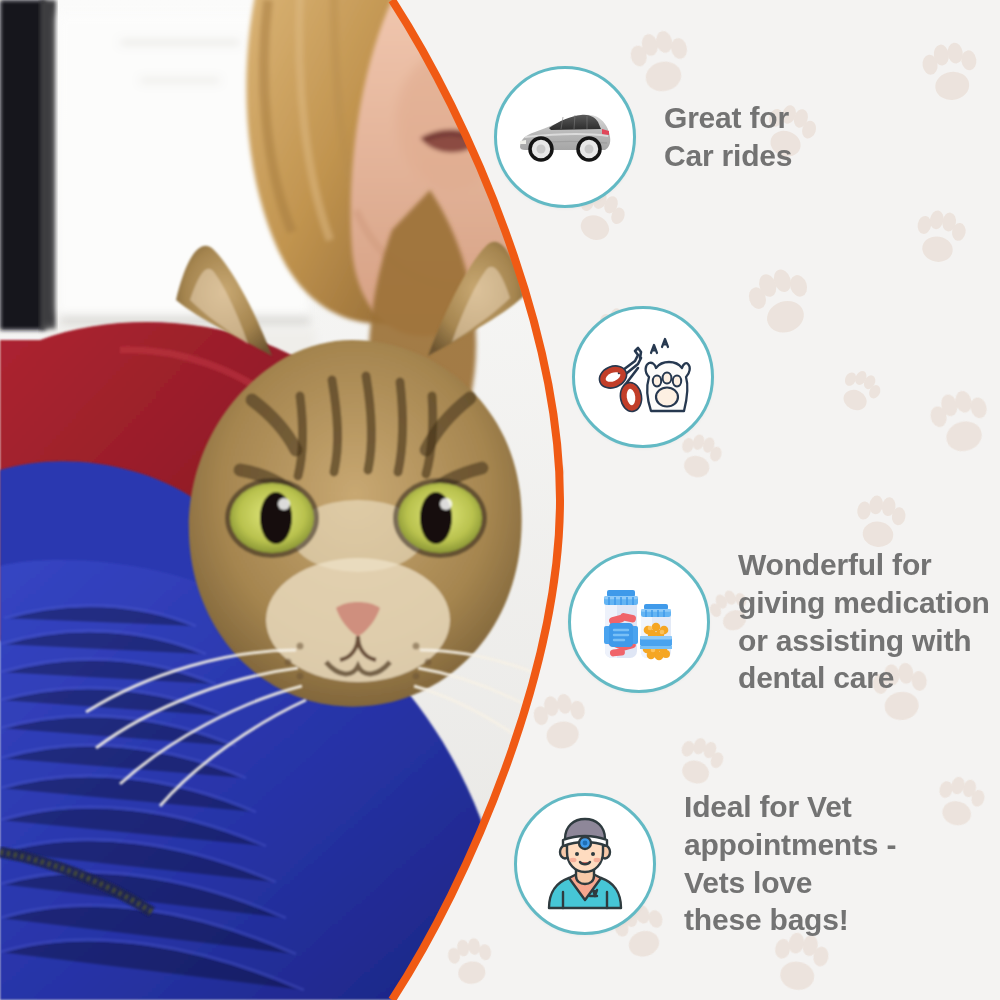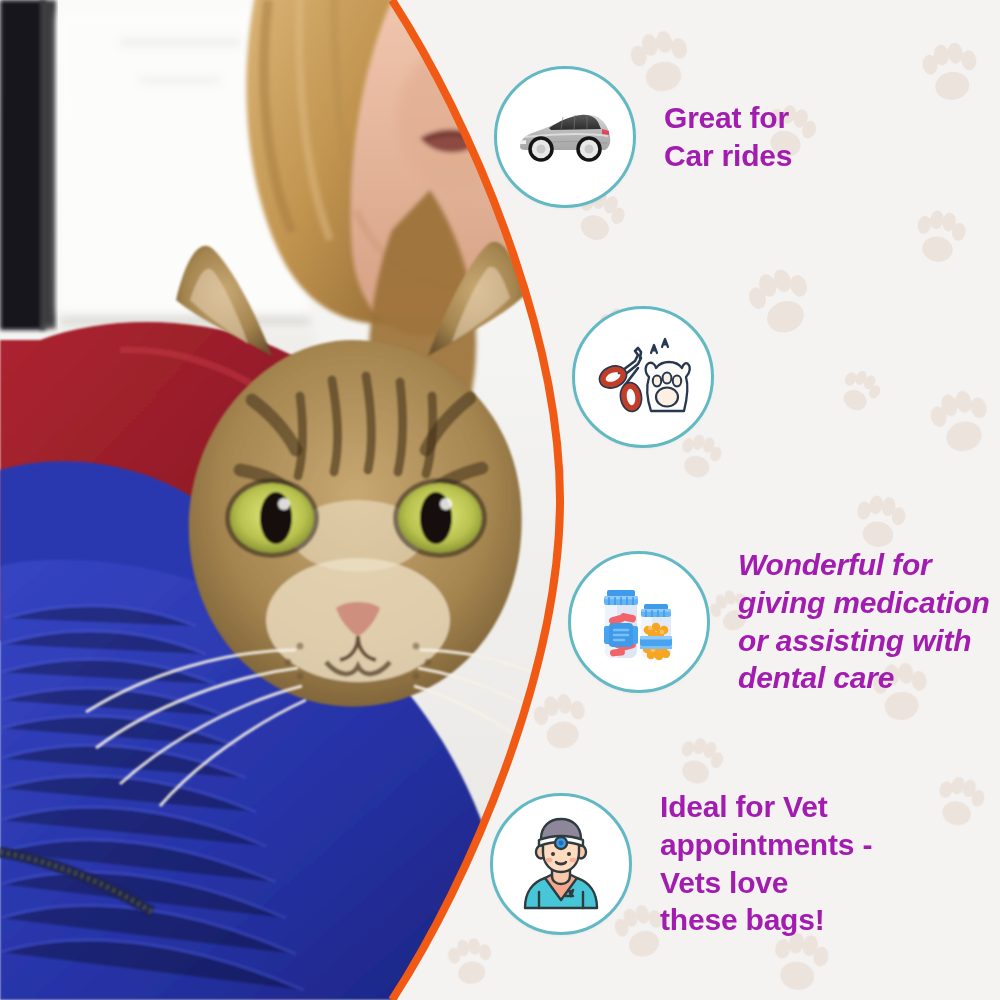--- a/index.html
+++ b/index.html
@@ -35,32 +35,32 @@
     width:142px; height:142px; flex:0 0 142px;
     border-radius:50%;
     background:#ffffff;
     border:3px solid #62b9c4;
     display:flex; align-items:center; justify-content:center;
     box-shadow:0 1px 3px rgba(0,0,0,0.04);
   }
   .icon-circle svg { display:block; }
   .feature-text {
     margin-left:28px;
-    color:#a21caf;
+    color:#737373;
     font-size:30px;
     font-weight:bold;
     line-height:1.26;
     letter-spacing:-0.2px;
     white-space:pre-line;
   }
 
   #feature-1 { left:494px; top:66px; }
   #feature-2 { left:572px; top:306px; }
-  #feature-3 { left:568px; top:546px;font-style:italic; }
-  #feature-4 { left:490px; top:788px; }
+  #feature-3 { left:568px; top:546px; }
+  #feature-4 { left:514px; top:788px; }
 </style>
 </head>
 <body>
 
 <div id="stage">
 
   <svg class="paw-layer" viewBox="0 0 1000 1000" xmlns="http://www.w3.org/2000/svg">
     <defs>
       <g id="pawmark">
         <ellipse cx="0" cy="16" rx="17" ry="14"></ellipse>

